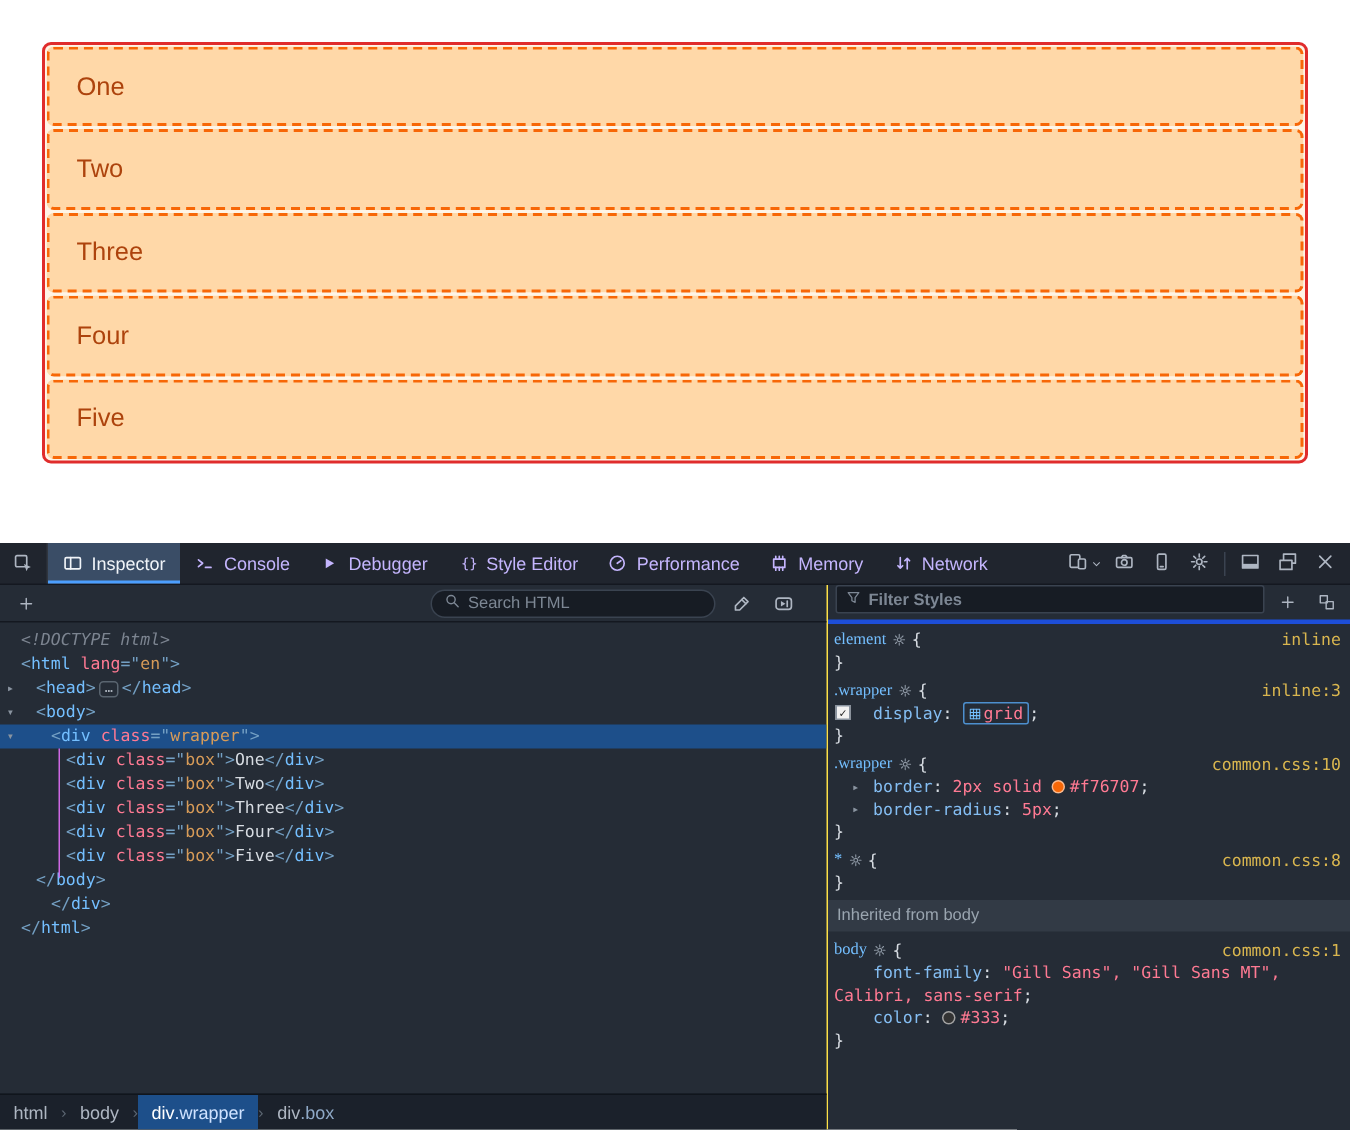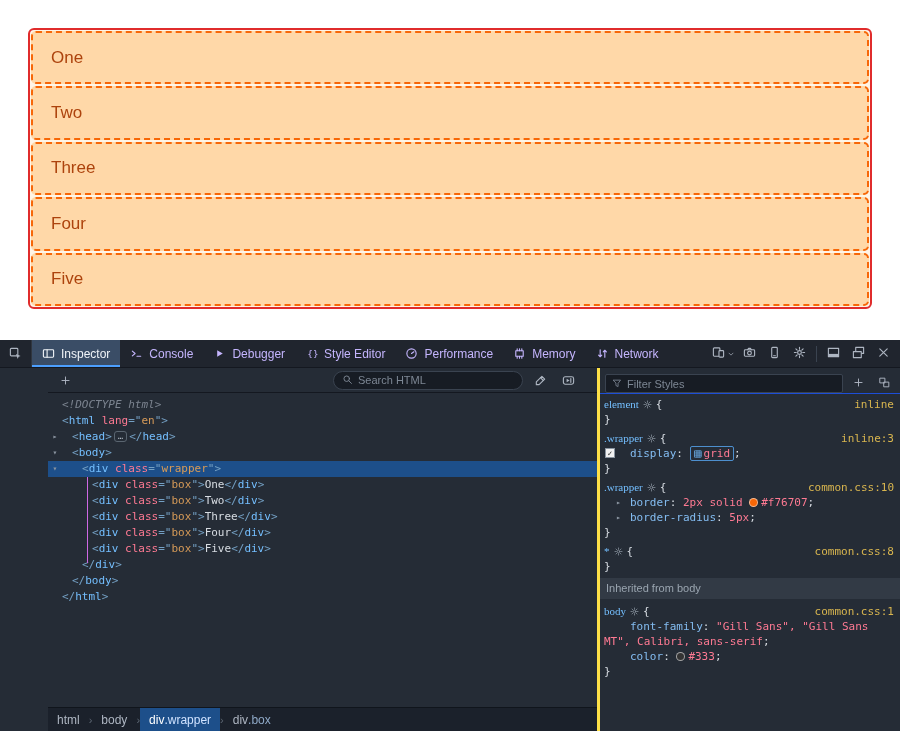--- a/index.html
+++ b/index.html
@@ -8,38 +8,38 @@
 
   
   .demo { position:absolute; top:0; left:0; width:900px; height:362px; background:#fff; }
   .demo-wrapper { position:absolute; left:28px; top:28px; width:844px; height:281px;
     border:2px solid #e02c2c; border-radius:6px; background:#fff4e6;
     display:grid; grid-auto-rows:1fr; gap:2px; padding:1px; }
   .demo-box { background:#ffd8a8; border:2px dashed #f76707; border-radius:5px;
     display:flex; align-items:center; padding-left:18px; color:#ad430d; font-size:17px; }
 
   
-  .devtools { position:absolute; top:340px; left:0; width:900px; height:391px;
+  .devtools { position:absolute; top:362px; left:0; width:900px; height:391px;
     background:#252c36; color:#aeb6c2; font-size:12px; }
 
   .tabbar { height:28px; background:#20252e; border-bottom:1px solid #141820;
     display:flex; align-items:stretch; }
   .pick-btn { width:32px; display:flex; align-items:center; justify-content:center;
     border-right:1px solid #30363f; color:#aeb6c2; }
   .tabs { display:flex; align-items:stretch; }
   .tab { display:flex; align-items:center; gap:6px; padding:0 10px; color:#c4b5fd; cursor:default; }
   .tab.active { background:#3a4d66; color:#f0f4f8; box-shadow:inset 0 -2px 0 #4c9ffe; }
   .tab-icon { display:flex; align-items:center; }
   .tab-actions { margin-left:auto; display:flex; align-items:center; padding-right:4px; }
   .icon-btn { width:25px; height:27px; display:flex; align-items:center; justify-content:center; color:#aeb6c2; }
   .caret { margin-left:-4px; width:10px; display:flex; align-items:center; color:#aeb6c2; }
   .v-sep { width:1px; height:16px; background:#3a4350; margin:0 4px; }
 
   .mainrow { display:flex; height:363px; }
-  .left-panel { width:552px; display:flex; flex-direction:column; border-right:3px solid #fde047;margin-left:48px; }
+  .left-panel { width:552px; display:flex; flex-direction:column; border-right:1px solid #fde047; }
   .right-panel { flex:1; display:flex; flex-direction:column; }
 
   .mk-toolbar { height:25px; flex:none; border-bottom:1px solid #141820;
     display:flex; align-items:center; padding:0 6px; gap:6px; }
   .toolbar-spacer { flex:1; }
   .search-box { width:190px; height:19px; background:#171c24; border:1px solid #3a4350;
     border-radius:10px; display:flex; align-items:center; gap:5px; padding:0 8px;
     color:#7d8794; font-size:11px; }
   .small-btn { width:22px; height:22px; display:flex; align-items:center; justify-content:center; color:#aeb6c2; }
 
@@ -63,22 +63,22 @@
   .crumb { display:flex; align-items:center; padding:0 9px; color:#aeb6c2; }
   .crumb.selected { background:#1d4f8a; color:#fff; }
   .crumb .cls { color:#8fa9c7; }
   .crumb.selected .cls { color:#cfe2ff; }
   .crumb-sep { display:flex; align-items:center; color:#5c6672; font-size:11px; }
 
   .side-tabs { height:25px; flex:none; display:flex; border-bottom:1px solid #141820; }
   .side-tab { padding:0 13px; display:flex; align-items:center; color:#aeb6c2; }
   .side-tab.active { background:#204e8a; color:#fff; }
 
-  .filter-row { height:26px; flex:none; border-bottom:1px solid #1d4ed8;
-    display:flex; align-items:flex-end; gap:4px; padding:0 5px; }
+  .filter-row { height:26px; flex:none; border-bottom:3px solid #1d4ed8;
+    display:flex; align-items:flex-start; gap:4px; padding:0 5px;font-weight:bold; }
   .filter-input { flex:1; height:19px; background:#171c24; border:1px solid #3a4350;
     border-radius:2px; display:flex; align-items:center; gap:5px; padding:0 6px;
     color:#7d8794; font-size:11px; }
 
   .rules { flex:1; overflow:hidden; padding-top:3px;
     font-family:"DejaVu Sans Mono",monospace; font-size:11px; line-height:15px; }
   .rule { margin-bottom:4px; }
   .rline { display:flex; align-items:center; padding:0 6px 0 4px; }
   .selector { color:#74bfff;font-family:Liberation Serif, serif; }
   .brace { color:#d7dce2; }
@@ -268,22 +268,22 @@
       <div class="m-row"><span class="gutter"></span><span style="padding-left: 0px;"><span class="mp-doctype">&lt;!DOCTYPE html&gt;</span></span></div>
           <div class="m-row"><span class="gutter"></span><span style="padding-left: 0px;"><span class="mp-p">&lt;</span><span class="mp-tag">html</span><span class="mp-attr"> lang</span><span class="mp-p">="</span><span class="mp-val">en</span><span class="mp-p">"&gt;</span></span></div>
           <div class="m-row"><span class="gutter">▸</span><span style="padding-left: 10px;"><span class="mp-p">&lt;</span><span class="mp-tag">head</span><span class="mp-p">&gt;</span><span class="mp-ellipsis">…</span><span class="mp-p">&lt;/</span><span class="mp-tag">head</span><span class="mp-p">&gt;</span></span></div>
           <div class="m-row"><span class="gutter">▾</span><span style="padding-left: 10px;"><span class="mp-p">&lt;</span><span class="mp-tag">body</span><span class="mp-p">&gt;</span></span></div>
           <div class="m-row selected"><span class="gutter">▾</span><span style="padding-left: 20px;"><span class="mp-p">&lt;</span><span class="mp-tag">div</span><span class="mp-attr"> class</span><span class="mp-p">="</span><span class="mp-val">wrapper</span><span class="mp-p">"&gt;</span></span></div>
           <div class="m-row"><span class="gutter"></span><span style="padding-left: 30px;"><span class="mp-p">&lt;</span><span class="mp-tag">div</span><span class="mp-attr"> class</span><span class="mp-p">="</span><span class="mp-val">box</span><span class="mp-p">"&gt;</span><span class="mp-txt">One</span><span class="mp-p">&lt;/</span><span class="mp-tag">div</span><span class="mp-p">&gt;</span></span></div>
           <div class="m-row"><span class="gutter"></span><span style="padding-left: 30px;"><span class="mp-p">&lt;</span><span class="mp-tag">div</span><span class="mp-attr"> class</span><span class="mp-p">="</span><span class="mp-val">box</span><span class="mp-p">"&gt;</span><span class="mp-txt">Two</span><span class="mp-p">&lt;/</span><span class="mp-tag">div</span><span class="mp-p">&gt;</span></span></div>
           <div class="m-row"><span class="gutter"></span><span style="padding-left: 30px;"><span class="mp-p">&lt;</span><span class="mp-tag">div</span><span class="mp-attr"> class</span><span class="mp-p">="</span><span class="mp-val">box</span><span class="mp-p">"&gt;</span><span class="mp-txt">Three</span><span class="mp-p">&lt;/</span><span class="mp-tag">div</span><span class="mp-p">&gt;</span></span></div>
           <div class="m-row"><span class="gutter"></span><span style="padding-left: 30px;"><span class="mp-p">&lt;</span><span class="mp-tag">div</span><span class="mp-attr"> class</span><span class="mp-p">="</span><span class="mp-val">box</span><span class="mp-p">"&gt;</span><span class="mp-txt">Four</span><span class="mp-p">&lt;/</span><span class="mp-tag">div</span><span class="mp-p">&gt;</span></span></div>
           <div class="m-row"><span class="gutter"></span><span style="padding-left: 30px;"><span class="mp-p">&lt;</span><span class="mp-tag">div</span><span class="mp-attr"> class</span><span class="mp-p">="</span><span class="mp-val">box</span><span class="mp-p">"&gt;</span><span class="mp-txt">Five</span><span class="mp-p">&lt;/</span><span class="mp-tag">div</span><span class="mp-p">&gt;</span></span></div>
+          <div class="m-row"><span class="gutter"></span><span style="padding-left: 10px;"><span class="mp-p">&lt;/</span><span class="mp-tag">body</span><span class="mp-p">&gt;</span></span></div>
           <div class="m-row"><span class="gutter"></span><span style="padding-left: 20px;"><span class="mp-p">&lt;/</span><span class="mp-tag">div</span><span class="mp-p">&gt;</span></span></div>
-          <div class="m-row"><span class="gutter"></span><span style="padding-left: 10px;"><span class="mp-p">&lt;/</span><span class="mp-tag">body</span><span class="mp-p">&gt;</span></span></div>
           <div class="m-row"><span class="gutter"></span><span style="padding-left: 0px;"><span class="mp-p">&lt;/</span><span class="mp-tag">html</span><span class="mp-p">&gt;</span></span></div>
         </div>
       <div class="breadcrumbs" id="breadcrumbs">
           <div class="crumb">
             <span>html</span>
           </div>
           <span class="crumb-sep">›</span>
           <div class="crumb">
             <span>body</span>
           </div>

